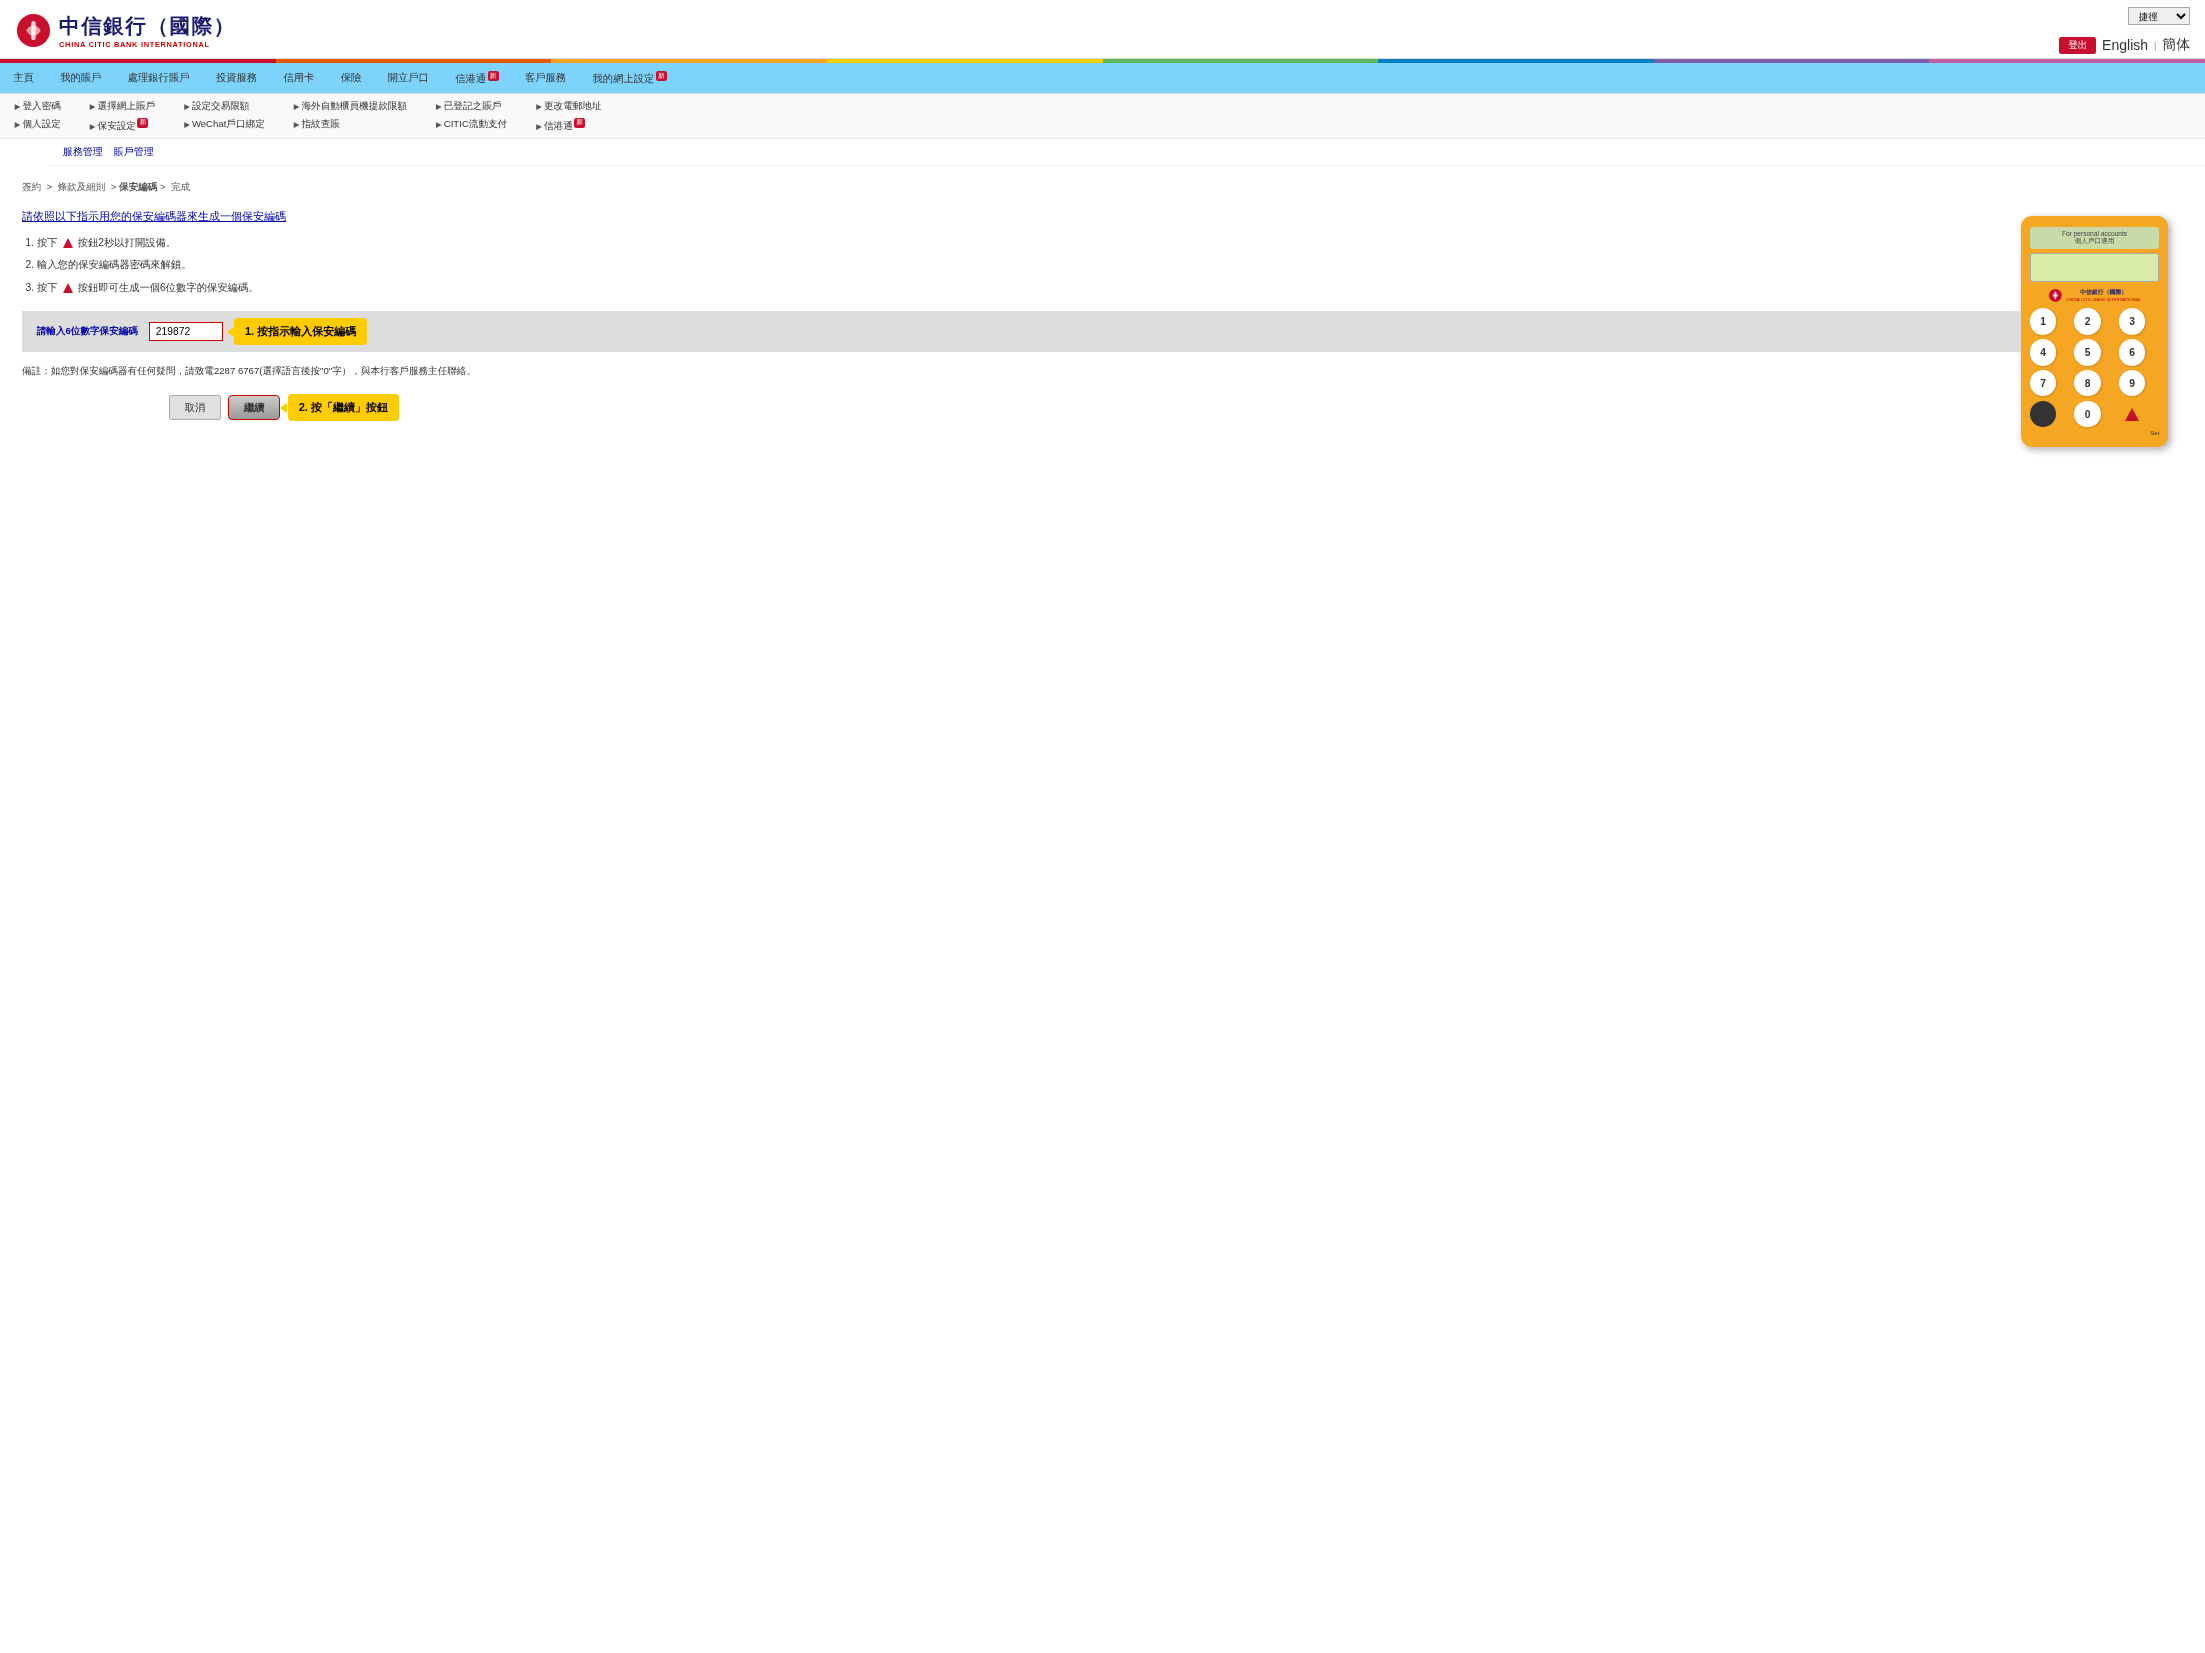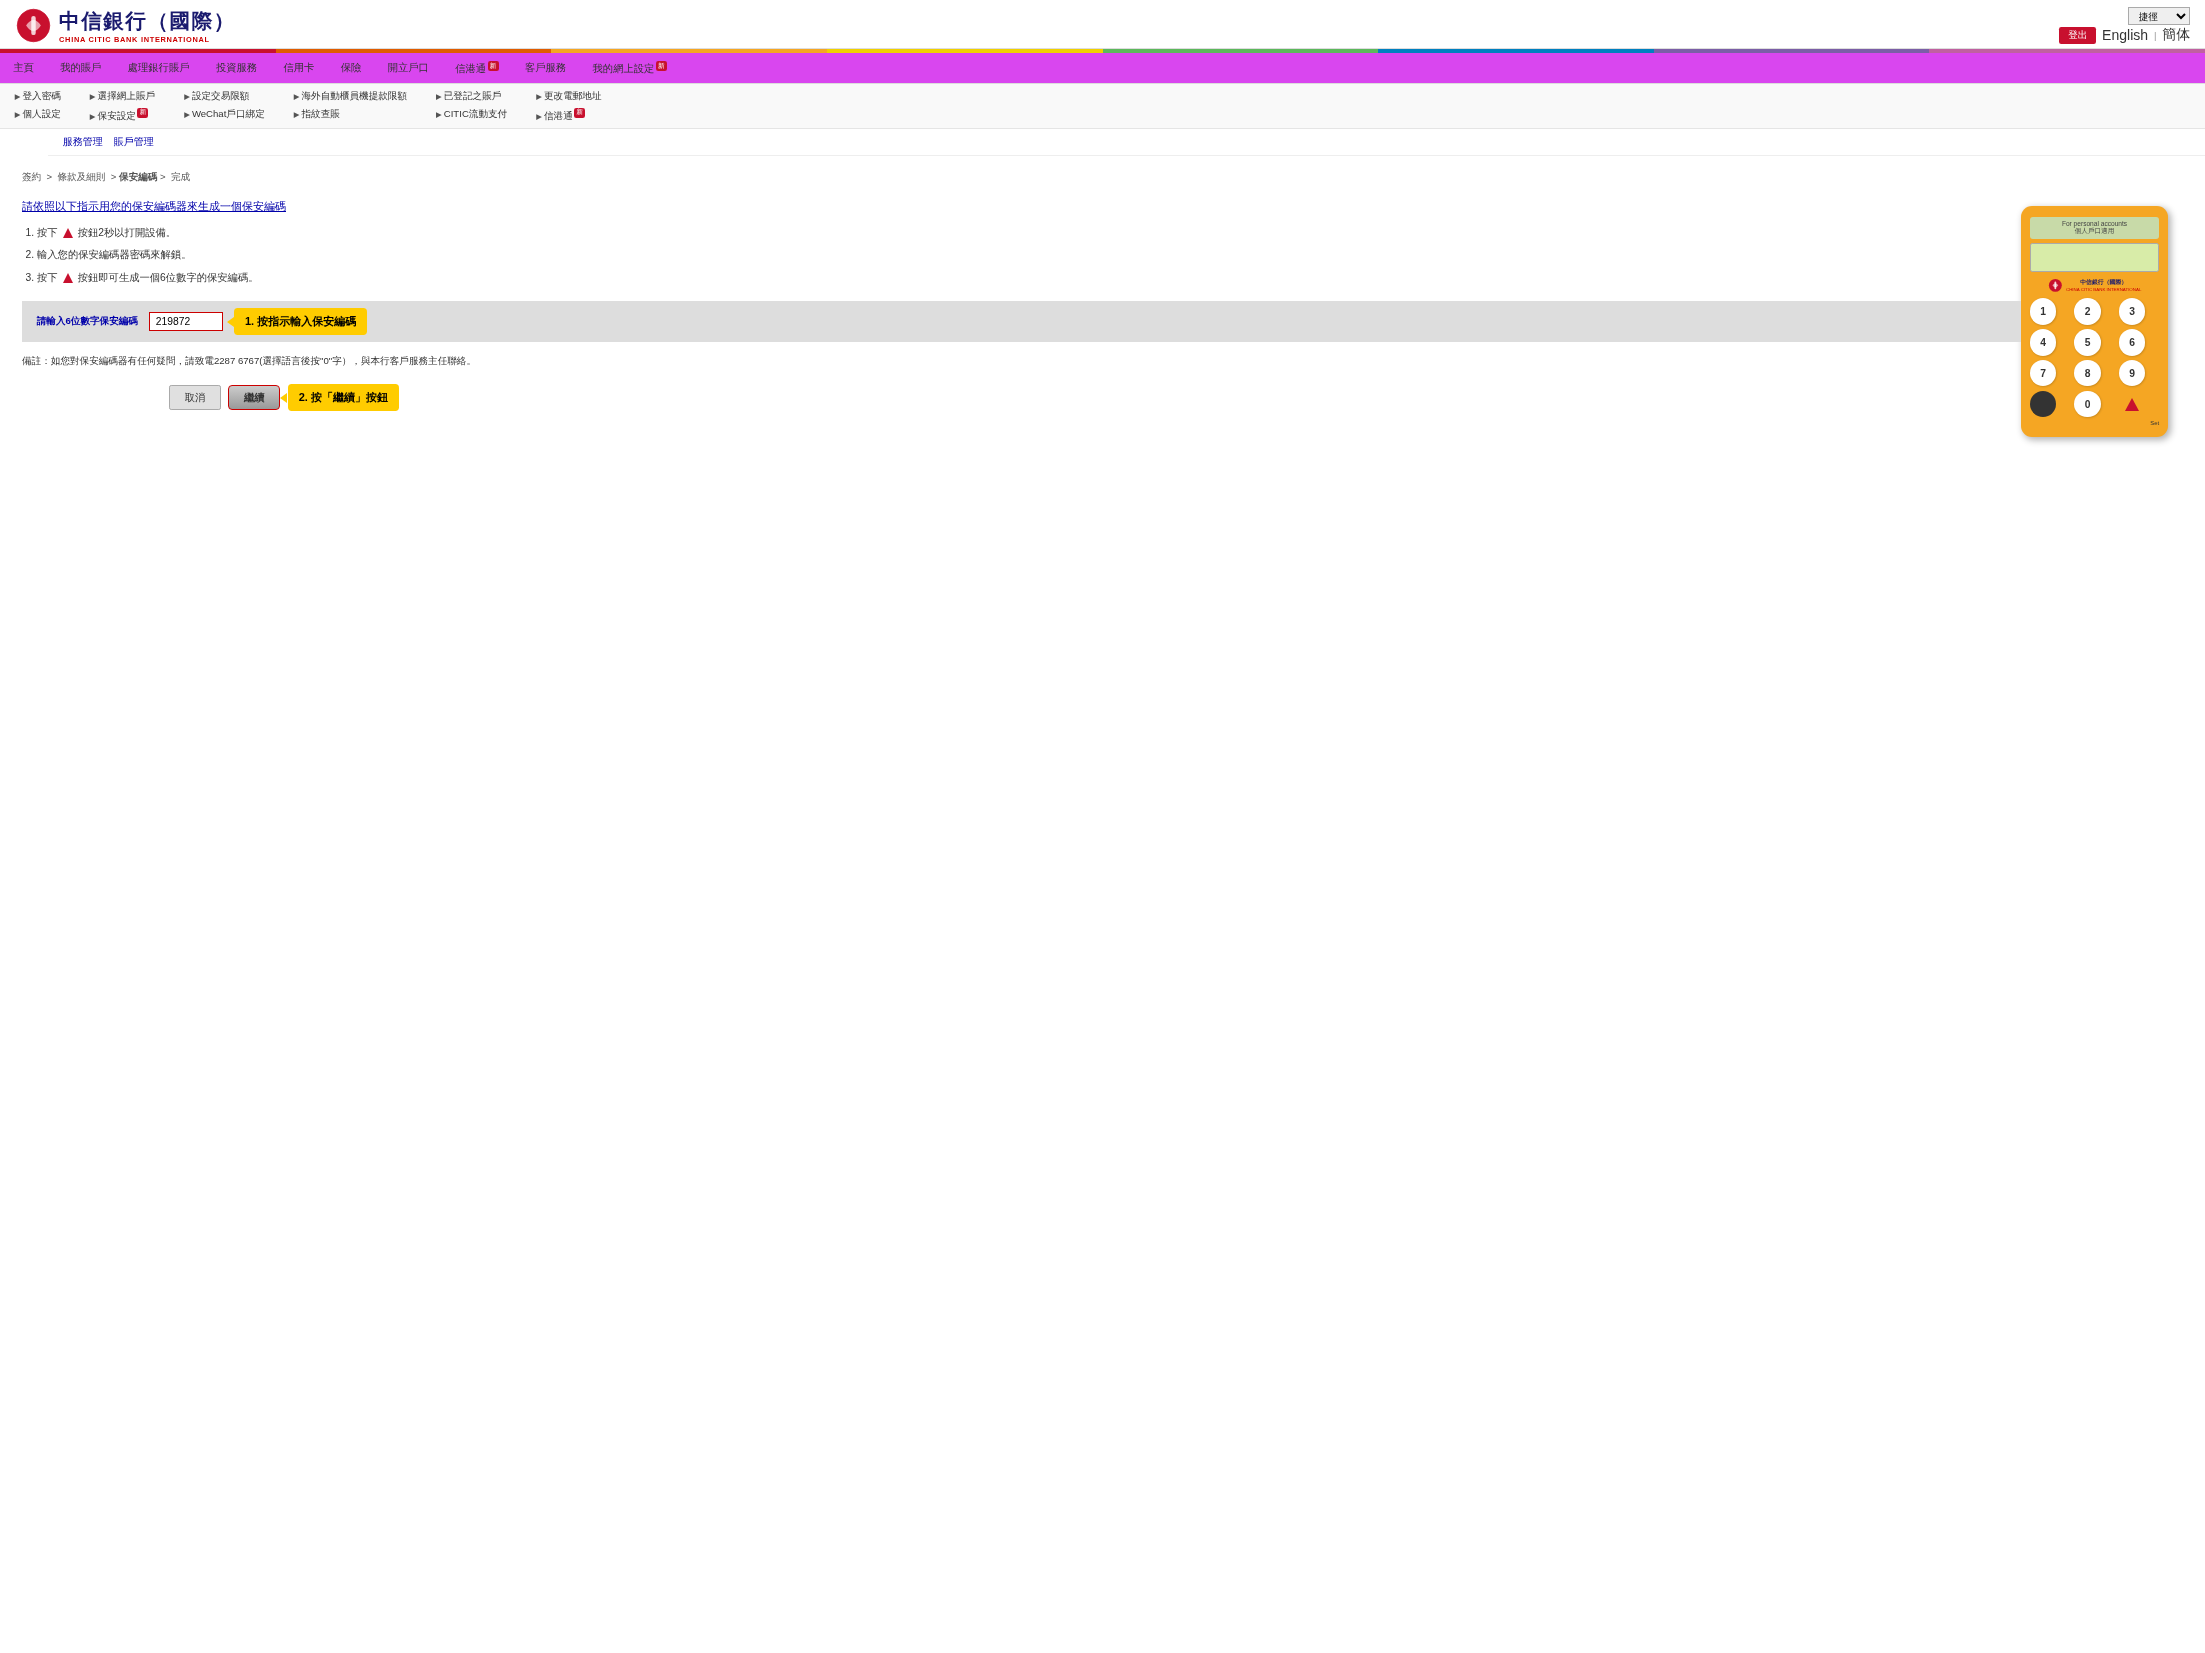--- a/index.html
+++ b/index.html
@@ -4,34 +4,34 @@
   <style>
     * { box-sizing: border-box; margin: 0; padding: 0; }
     body { font-family: Arial, "Microsoft YaHei", sans-serif; background: #fff; font-size: 10.3px; color: #333; }
 
     
     .header { display: flex; align-items: center; justify-content: space-between; padding: 7.4px 14.7px 3.7px 14.7px; border-bottom: 0.7px solid #ddd; }
     .logo-area { display: flex; align-items: center; gap: 7.4px; }
     .logo-icon { width: 37px; height: 37px; }
     .logo-text-main { font-size: 20.6px; font-weight: bold; color: #1a1a6e; letter-spacing: 1.5px; }
     .logo-text-sub { font-size: 7.4px; color: #c00; letter-spacing: 0.7px; font-weight: bold; }
-    .header-right { display: flex; flex-direction: column; align-items: flex-end; gap: 1px; }
+    .header-right { display: flex; flex-direction: column; align-items: flex-end; gap: 11px; }
     .shortcut-row { display: flex; align-items: center; gap: 5.9px; }
     .shortcut-select { border: 0.7px solid #aaa; padding: 1.5px 14.7px 1.5px 5.9px; font-size: 9.6px; appearance: auto; }
     .auth-row { display: flex; align-items: center; gap: 5.9px; }
     .logout-btn { background: #c8102e; color: white; border: none; padding: 2.2px 8.8px; border-radius: 2.2px; font-size: 9.6px; cursor: pointer; }
     .lang-link { color: #333; text-decoration: none; font-size: 14px; }
     .lang-sep { color: #999; font-size: 9.6px; }
 
     
     .rainbow-bar { height: 4.4px; display: flex; }
     .rainbow-bar div { flex: 1; }
 
     
-    .main-nav { background: #d946ef; border-bottom: 0.7px solid #ddd; display: flex; gap: 0; }
+    .main-nav { background: #7dd3fc; border-bottom: 0.7px solid #ddd; display: flex; gap: 0; }
     .nav-item { padding: 7.4px 13.2px; font-size: 10.3px; color: #333; cursor: pointer; white-space: nowrap; }
     .nav-badge { display: inline-block; background: #c8102e; color: white; font-size: 6.6px; border-radius: 2.2px; padding: 0.7px 2.2px; margin-left: 1.5px; vertical-align: super; }
 
     
     .sub-nav { background: #f9f9f9; padding: 5.9px 14.7px; border-bottom: 0.7px solid #e5e5e5; display: flex; gap: 29px; }
     .sub-nav-col { display: flex; flex-direction: column; gap: 4.4px; }
     .sub-nav-item { font-size: 9.6px; color: #333; cursor: pointer; white-space: nowrap; }
     .sub-nav-item::before { content: "▶ "; font-size: 7.4px; color: #555; }
     .sub-badge { display: inline-block; background: #c8102e; color: white; font-size: 6.6px; border-radius: 2.2px; padding: 0.7px 2.2px; margin-left: 1.5px; vertical-align: super; }
 

